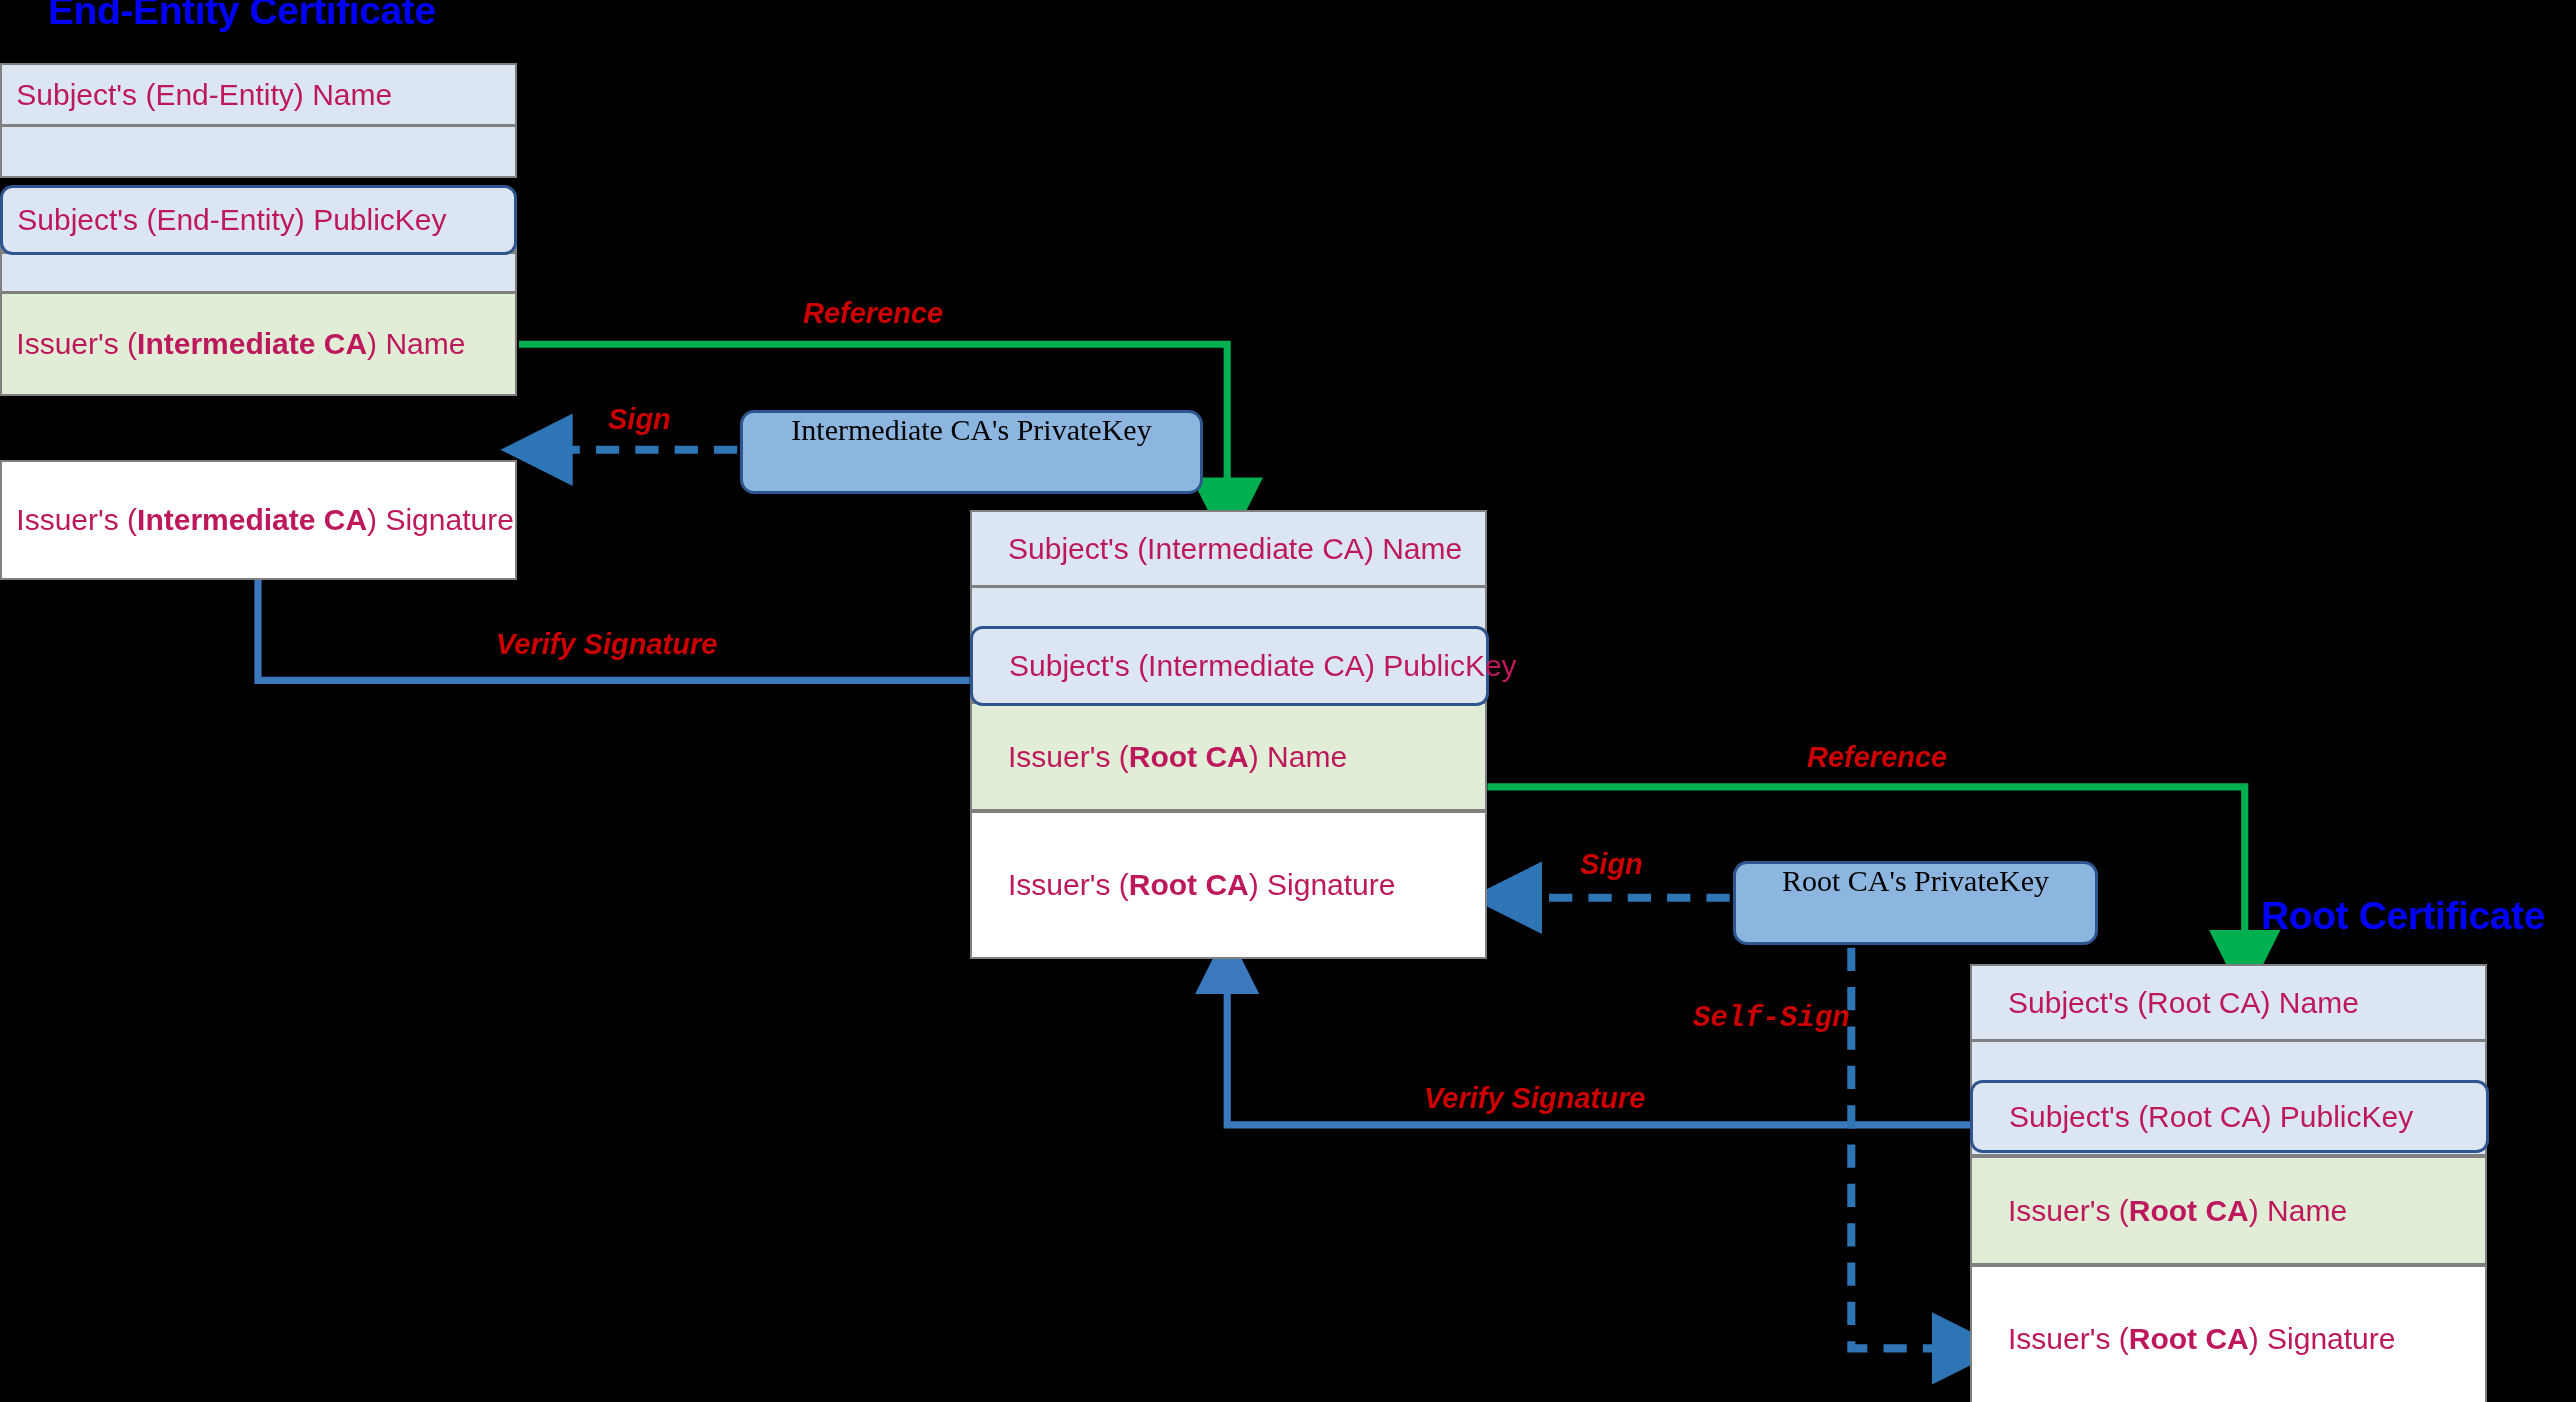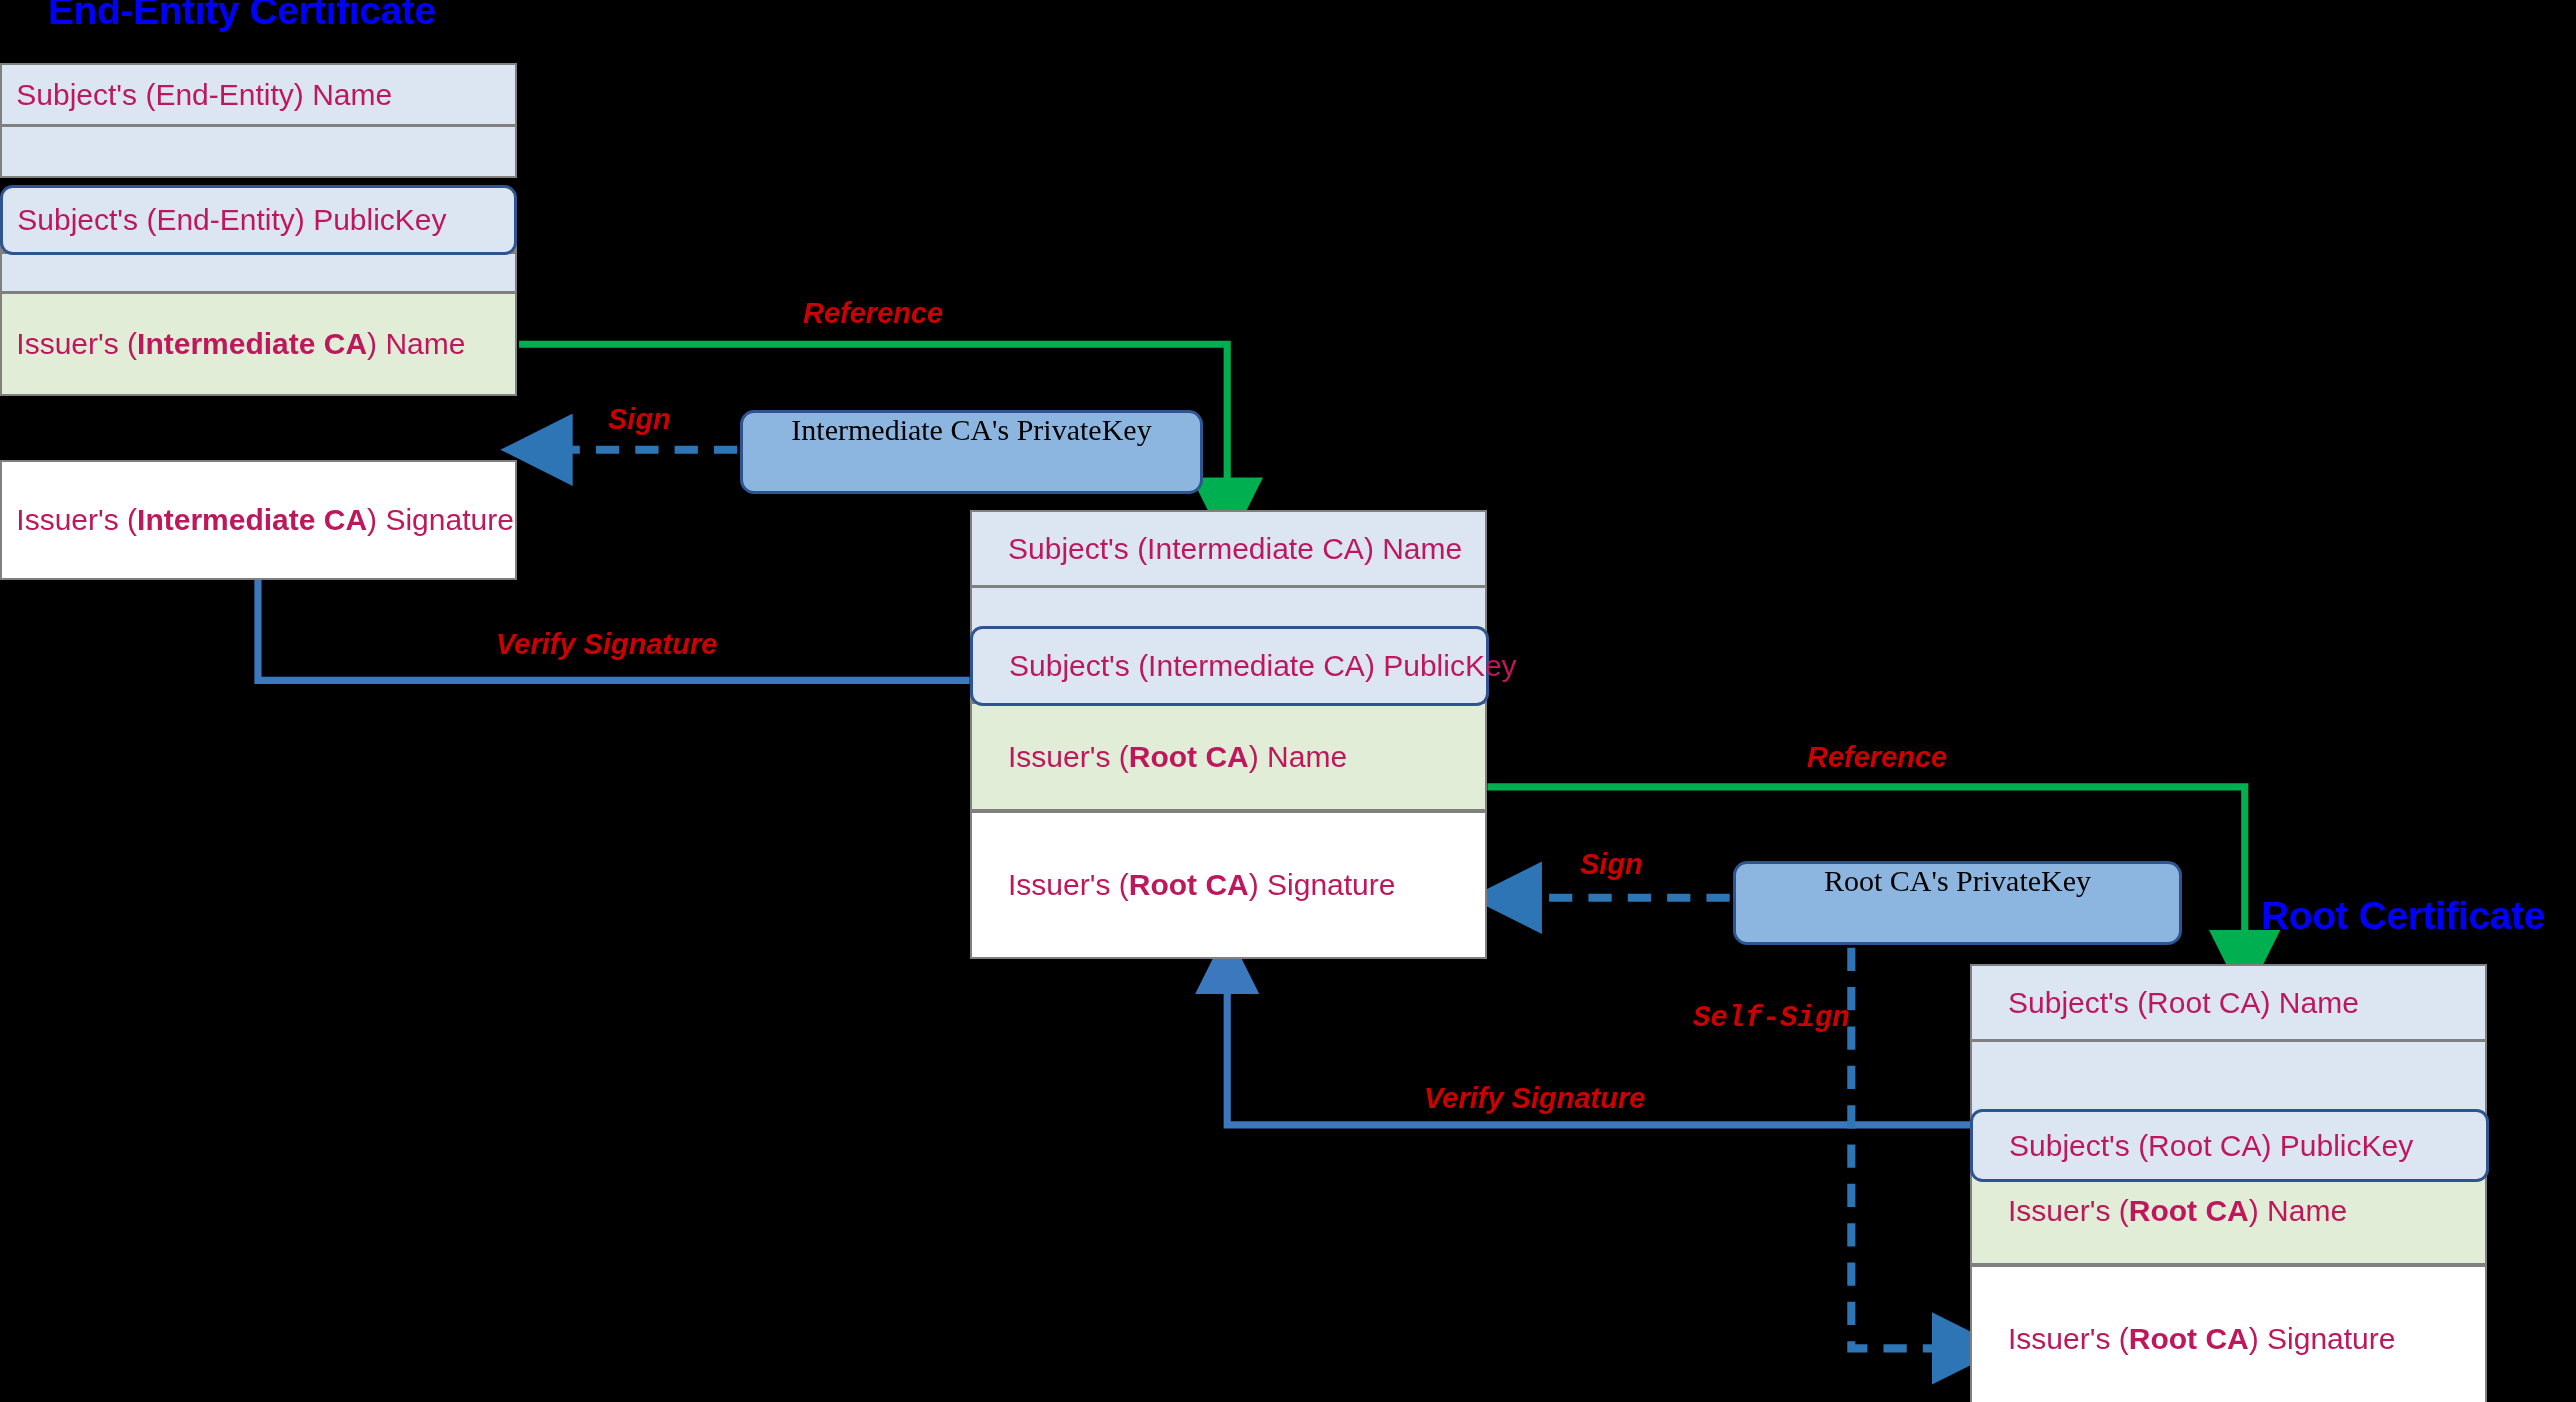--- a/index.html
+++ b/index.html
@@ -110,33 +110,33 @@
 
     <div class="row row-green pad-l2" style="left:970px; top:702px; width:517px; height:109px; z-index:2;">
       <span><span>Issuer's (</span><b>Root CA</b><span>) Name</span></span>
     </div>
 
     <div class="row row-white pad-l2" style="left:970px; top:811px; width:517px; height:148px; z-index:2;">
       <span><span>Issuer's (</span><b>Root CA</b><span>) Signature</span></span>
     </div>
   </div>
 
-  <div class="pk-box" style="left:1733px; top:861px; width:449px; height:84px; z-index:6;">
+  <div class="pk-box" style="left:1733px; top:861px; width:365px; height:84px; z-index:6;">
     <span>Root CA's PrivateKey</span>
   </div>
 
   <div class="cert-title" style="left:2261px; top:894px;">Root Certificate</div>
 
   <div class="cert-box">
     <div class="row row-plain pad-l2" style="left:1970px; top:964px; width:517px; height:77px; z-index:2;">
       <span>Subject's (Root CA) Name</span>
     </div>
 
     <div class="row row-plain" style="left:1970px; top:1040px; width:517px; height:116px; z-index:1;"></div>
-    <div class="row row-key pad-l2" style="left:1970px; top:1080px; width:519px; height:73px; z-index:3;margin-top:29px;">
+    <div class="row row-key pad-l2" style="left:1970px; top:1080px; width:519px; height:73px; z-index:3;">
       <span>Subject's (Root CA) PublicKey</span>
     </div>
 
     <div class="row row-green pad-l2" style="left:1970px; top:1156px; width:517px; height:109px; z-index:2;">
       <span><span>Issuer's (</span><b>Root CA</b><span>) Name</span></span>
     </div>
 
     <div class="row row-white pad-l2" style="left:1970px; top:1265px; width:517px; height:148px; z-index:2;">
       <span><span>Issuer's (</span><b>Root CA</b><span>) Signature</span></span>
     </div>

